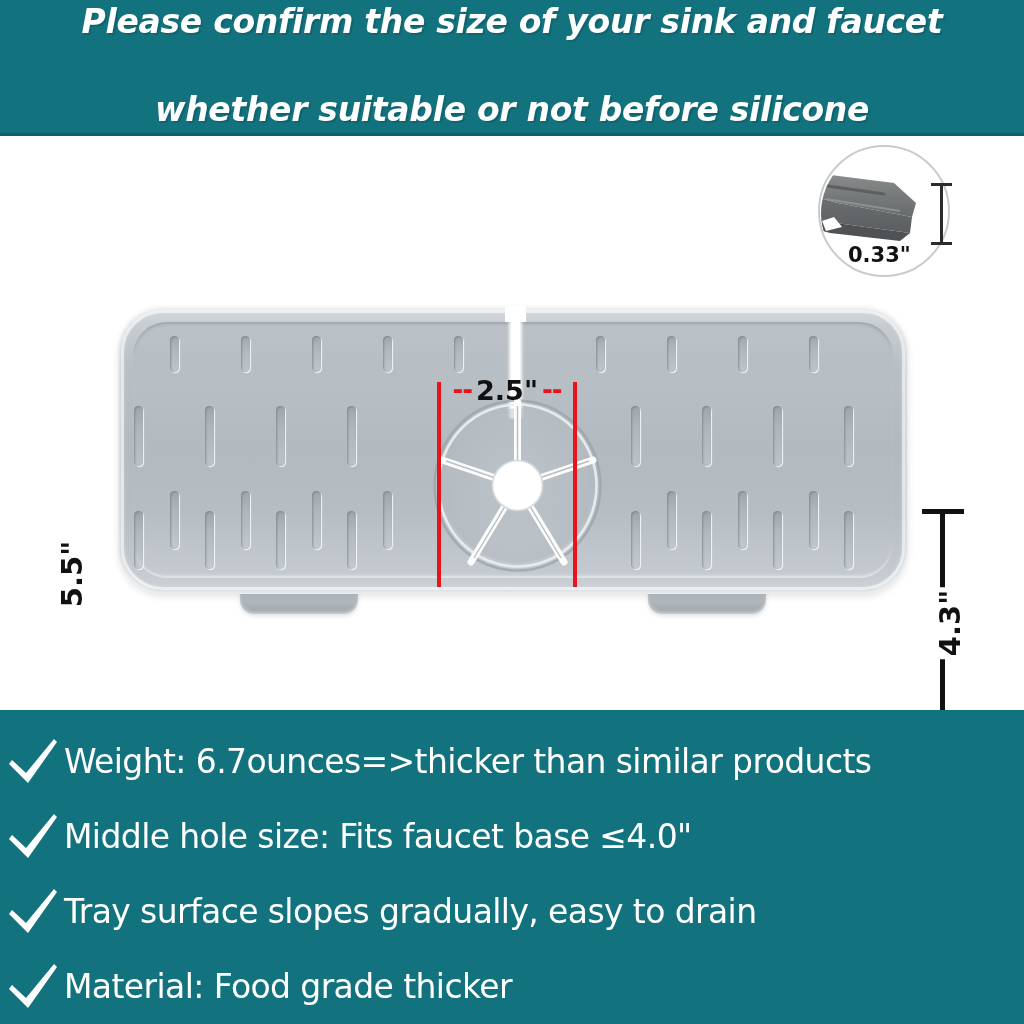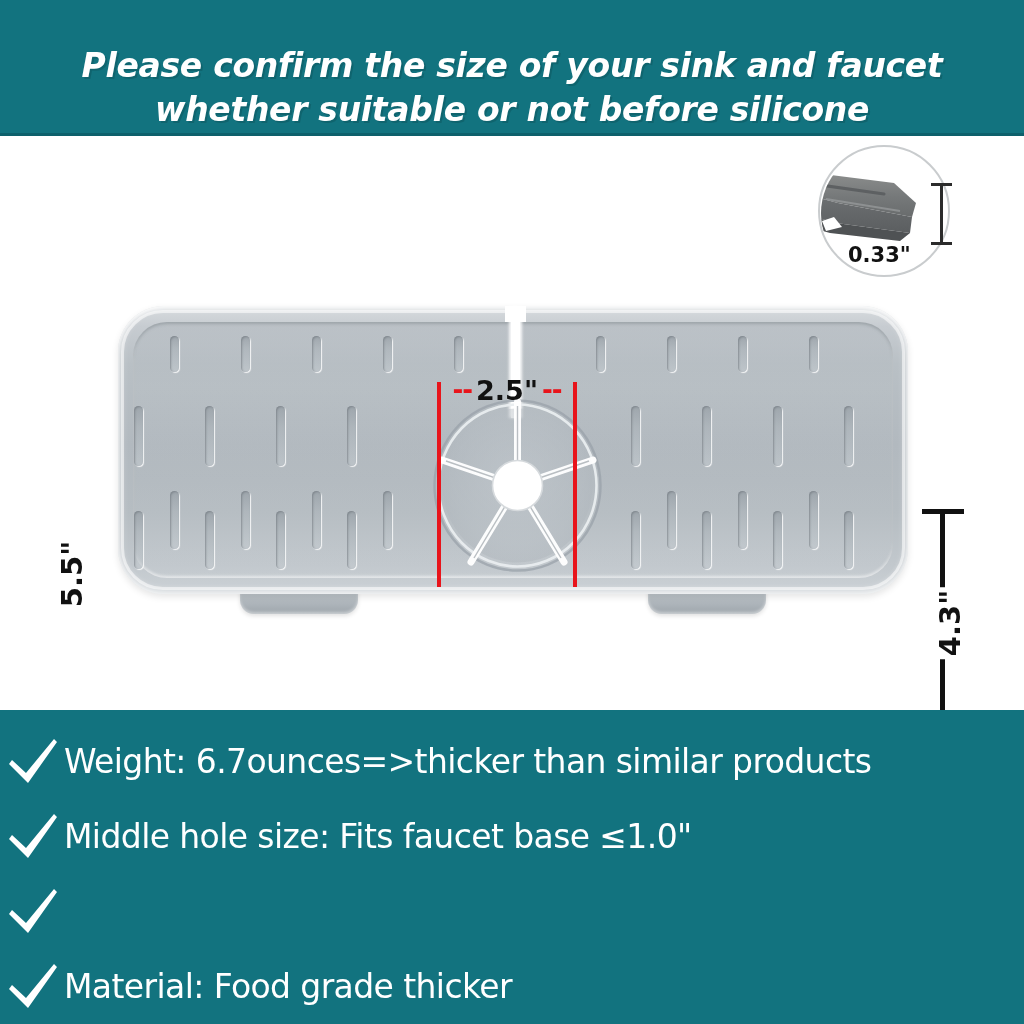--- a/index.html
+++ b/index.html
@@ -20,21 +20,21 @@
     position: absolute;
     left: 0;
     top: 0;
     width: 1024px;
     height: 136px;
     background: #12737f;
     box-sizing: border-box;
     display: flex;
     flex-direction: column;
     align-items: center;
-    justify-content: flex-end;
+    justify-content: space-between;
     border-bottom: 3px solid #0d606b;
   }
   .header-line {
     color: #ffffff;
     font-family: "DejaVu Sans", sans-serif;
     font-style: italic;
     font-weight: bold;
     font-size: 33px;
     line-height: 1.35;
     letter-spacing: -0.3px;
@@ -571,26 +571,27 @@
   <div class="feature-row">
     <svg class="check-icon" viewBox="0 0 58 58">
       <path d="M5 31 L8 27 L22 40 L50 6 L53 9 L24 50 Z" fill="#ffffff"></path>
     </svg>
     <span class="feature-text">Weight: 6.7ounces=&gt;thicker than similar products</span>
   </div>
   <div class="feature-row">
     <svg class="check-icon" viewBox="0 0 58 58">
       <path d="M5 31 L8 27 L22 40 L50 6 L53 9 L24 50 Z" fill="#ffffff"></path>
     </svg>
-    <span class="feature-text">Middle hole size: Fits faucet base ≤1.0"</span>
+    <span class="feature-text">Middle hole size: Fits faucet base ≤4.0"</span>
   </div>
   <div class="feature-row">
     <svg class="check-icon" viewBox="0 0 58 58">
       <path d="M5 31 L8 27 L22 40 L50 6 L53 9 L24 50 Z" fill="#ffffff"></path>
     </svg>
+    <span class="feature-text">Tray surface slopes gradually, easy to drain</span>
   </div>
   <div class="feature-row">
     <svg class="check-icon" viewBox="0 0 58 58">
       <path d="M5 31 L8 27 L22 40 L50 6 L53 9 L24 50 Z" fill="#ffffff"></path>
     </svg>
     <span class="feature-text">Material: Food grade thicker</span>
   </div>
 </div>
 
 </body></html>

